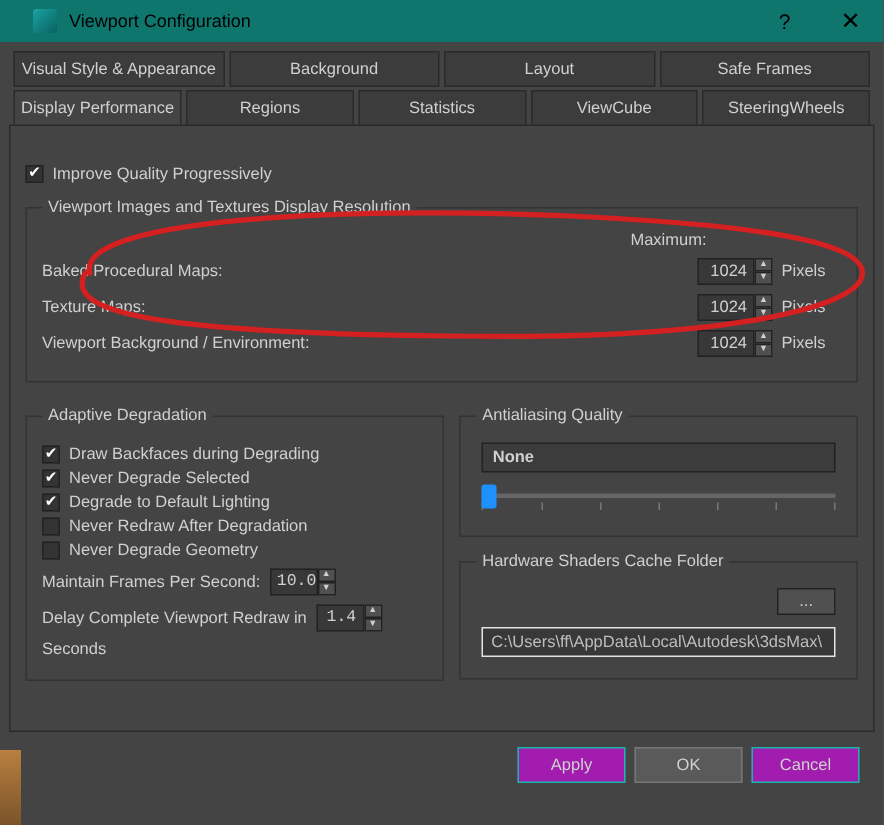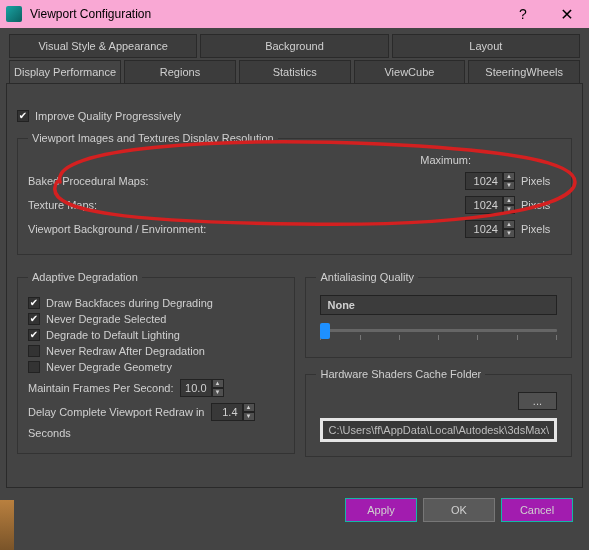--- a/index.html
+++ b/index.html
@@ -8,25 +8,25 @@
     font-size: 11px;
     background: #555;
     color: #d0d0d0;
     width: 589px;
     height: 550px;
     overflow: hidden;
     position: relative;
   }
   .titlebar {
     height: 28px;
-    background: #f9a8d4;
+    background: #0f766e;
     color: #000;
     display: flex;
     align-items: center;
-    padding-left: 6px;
+    padding-left: 22px;
     font-size: 12px;
   }
   .titlebar .icon-app {
     width: 16px; height: 16px;
     background: linear-gradient(135deg,#1aa3a3,#0a6060);
     margin-right: 8px;
     border-radius: 2px;
   }
   .titlebar .title { flex: 1; }
   .titlebar .win-btn {
@@ -125,21 +125,21 @@
   }
   .spinner .num {
     width: 38px;
     background: #383838;
     border: 1px solid #222;
     color: #d0d0d0;
     padding: 2px 4px;
     text-align: right;
     font-size: 11px;
   }
-  .spinner.small .num { width: 32px; }
+  .spinner.small .num { width: 32px; font-family: Liberation Mono, monospace; }
   .spinner .arrows {
     width: 12px;
     display: flex;
     flex-direction: column;
   }
   .spinner .arrows .arr {
     background: #505050;
     border: 1px solid #222;
     height: 9px;
     font-size: 6px;
@@ -187,21 +187,21 @@
     justify-content: space-between;
     margin-top: 3px;
   }
   .slider-ticks span {
     width: 1px; height: 5px;
     background: #777;
   }
 
   .path-input {
     background: #383838;
-    border: 3px solid #e5e5e5;
+    border: 1px solid #e5e5e5;
     color: #bdbdbd;
     padding: 3px 5px;
     font-size: 11px;
     width: calc(100% - 8px);
     margin: 4px 4px;
     white-space: nowrap;
     overflow: hidden;
   }
   .browse-btn {
     background: #505050;
@@ -268,20 +268,21 @@
   <div class="win-btn">?</div>
   <div class="win-btn win-close">✕</div>
 </div>
 
 <div class="dialog-body">
 
   <div class="tabrow">
     <div class="tab">Visual Style &amp; Appearance</div>
     <div class="tab">Background</div>
     <div class="tab">Layout</div>
+    <div class="tab">Safe Frames</div>
   </div>
 
   <div class="tabrow">
     <div class="tab active">Display Performance</div>
     <div class="tab">Regions</div>
     <div class="tab">Statistics</div>
     <div class="tab">ViewCube</div>
     <div class="tab">SteeringWheels</div>
   </div>
 

